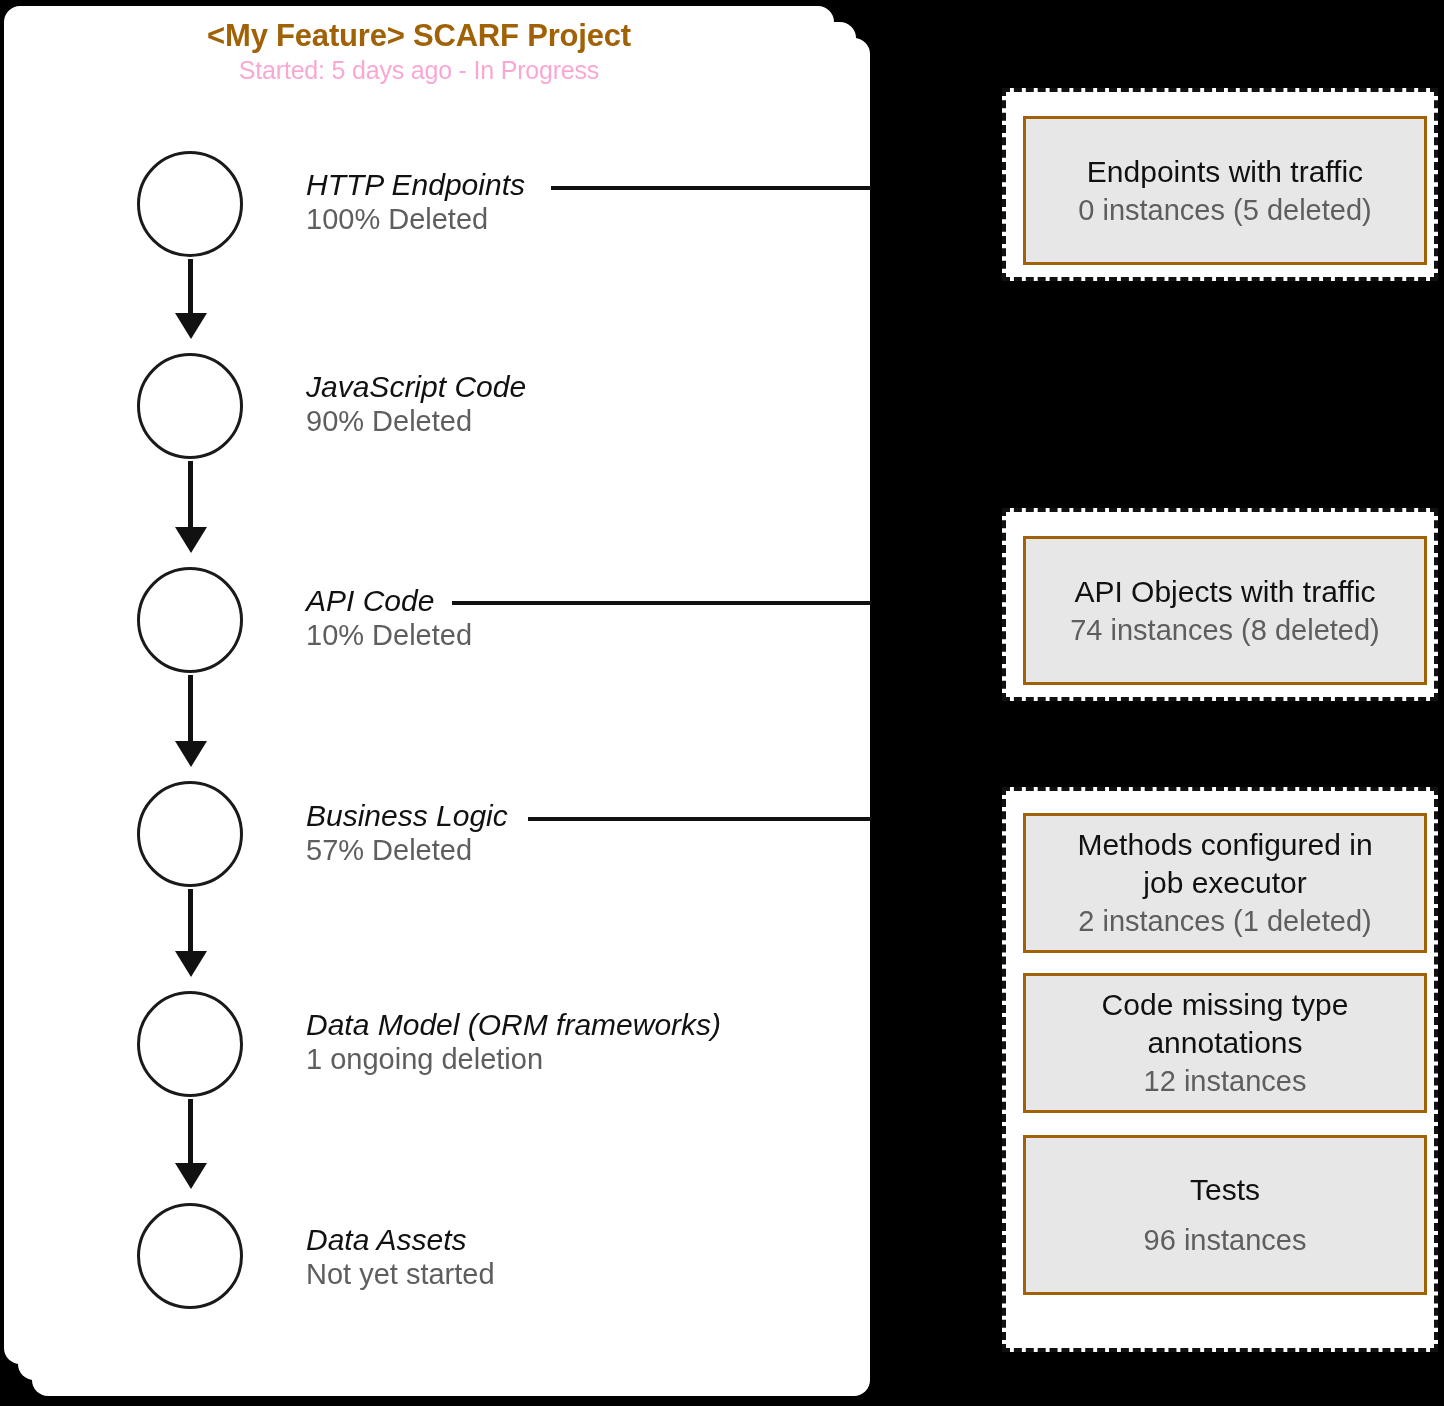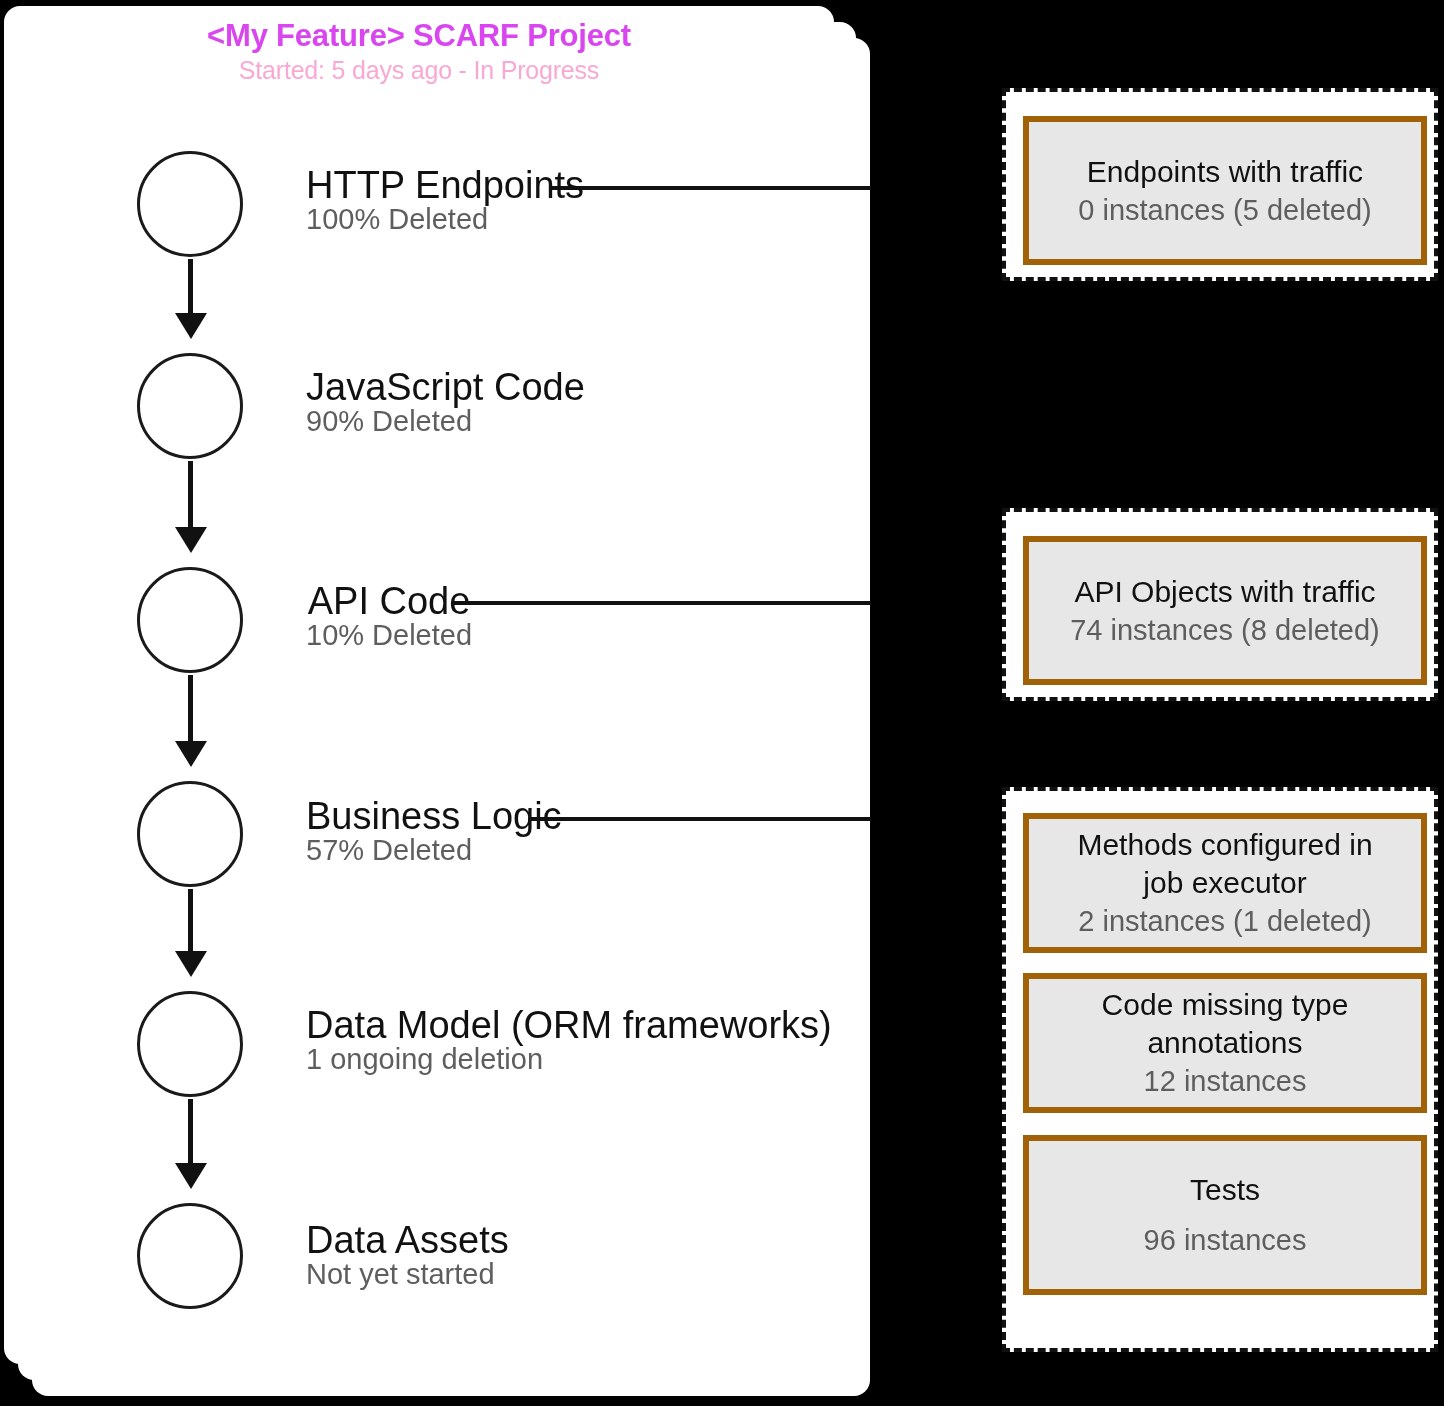--- a/index.html
+++ b/index.html
@@ -28,21 +28,21 @@
 
   
   .project-title {
     position: absolute;
     left: 4px;
     top: 18px;
     width: 830px;
     text-align: center;
     font-size: 31px;
     font-weight: bold;
-    color: #d946ef;
+    color: #a16207;
     letter-spacing: -0.2px;
   }
   .project-status {
     position: absolute;
     left: 4px;
     top: 56px;
     width: 830px;
     text-align: center;
     font-size: 25px;
     font-weight: normal;
@@ -58,24 +58,25 @@
     border: 3px solid #1a1a1a;
     border-radius: 50%;
     background: #ffffff;
     box-sizing: border-box;
   }
   .node-label {
     position: absolute;
     left: 306px;
   }
   .node-label .lbl-title {
-    font-size: 38px;
+    font-size: 30px;
     color: #111111;
     line-height: 34px;
     white-space: nowrap;
+    font-style: italic;
   }
   .node-label .lbl-sub {
     font-size: 29px;
     color: #5e5e5e;
     line-height: 34px;
     white-space: nowrap;
   }
 
   .arrow-stem {
     position: absolute;
@@ -104,21 +105,21 @@
   .group-box {
     position: absolute;
     background: #ffffff;
     border: 4px dashed #111111;
     box-sizing: border-box;
     padding: 0;
   }
   .metric-box {
     position: absolute;
     background: #e7e7e7;
-    border: 6px solid #a16207;
+    border: 3px solid #a16207;
     box-sizing: border-box;
     display: flex;
     flex-direction: column;
     align-items: center;
     justify-content: center;
     text-align: center;
   }
   .metric-title {
     font-size: 30px;
     color: #111111;
@@ -156,21 +157,21 @@
 
   <div class="node-circle" style="left:137px; top:353px;"></div>
   <div class="node-label" style="top:370px;">
     <div class="lbl-title">JavaScript Code</div>
     <div class="lbl-sub">90% Deleted</div>
   </div>
   <div class="arrow-stem" style="top:461px; height:74px;"></div>
   <div class="arrow-head" style="top:527px;"></div>
 
   <div class="node-circle" style="left:137px; top:567px;"></div>
-  <div class="node-label" style="top:584px;text-align:center;">
+  <div class="node-label" style="top:584px;">
     <div class="lbl-title">API Code</div>
     <div class="lbl-sub">10% Deleted</div>
   </div>
   <div class="arrow-stem" style="top:675px; height:74px;"></div>
   <div class="arrow-head" style="top:741px;"></div>
 
   <div class="node-circle" style="left:137px; top:781px;"></div>
   <div class="node-label" style="top:799px;">
     <div class="lbl-title">Business Logic</div>
     <div class="lbl-sub">57% Deleted</div>

